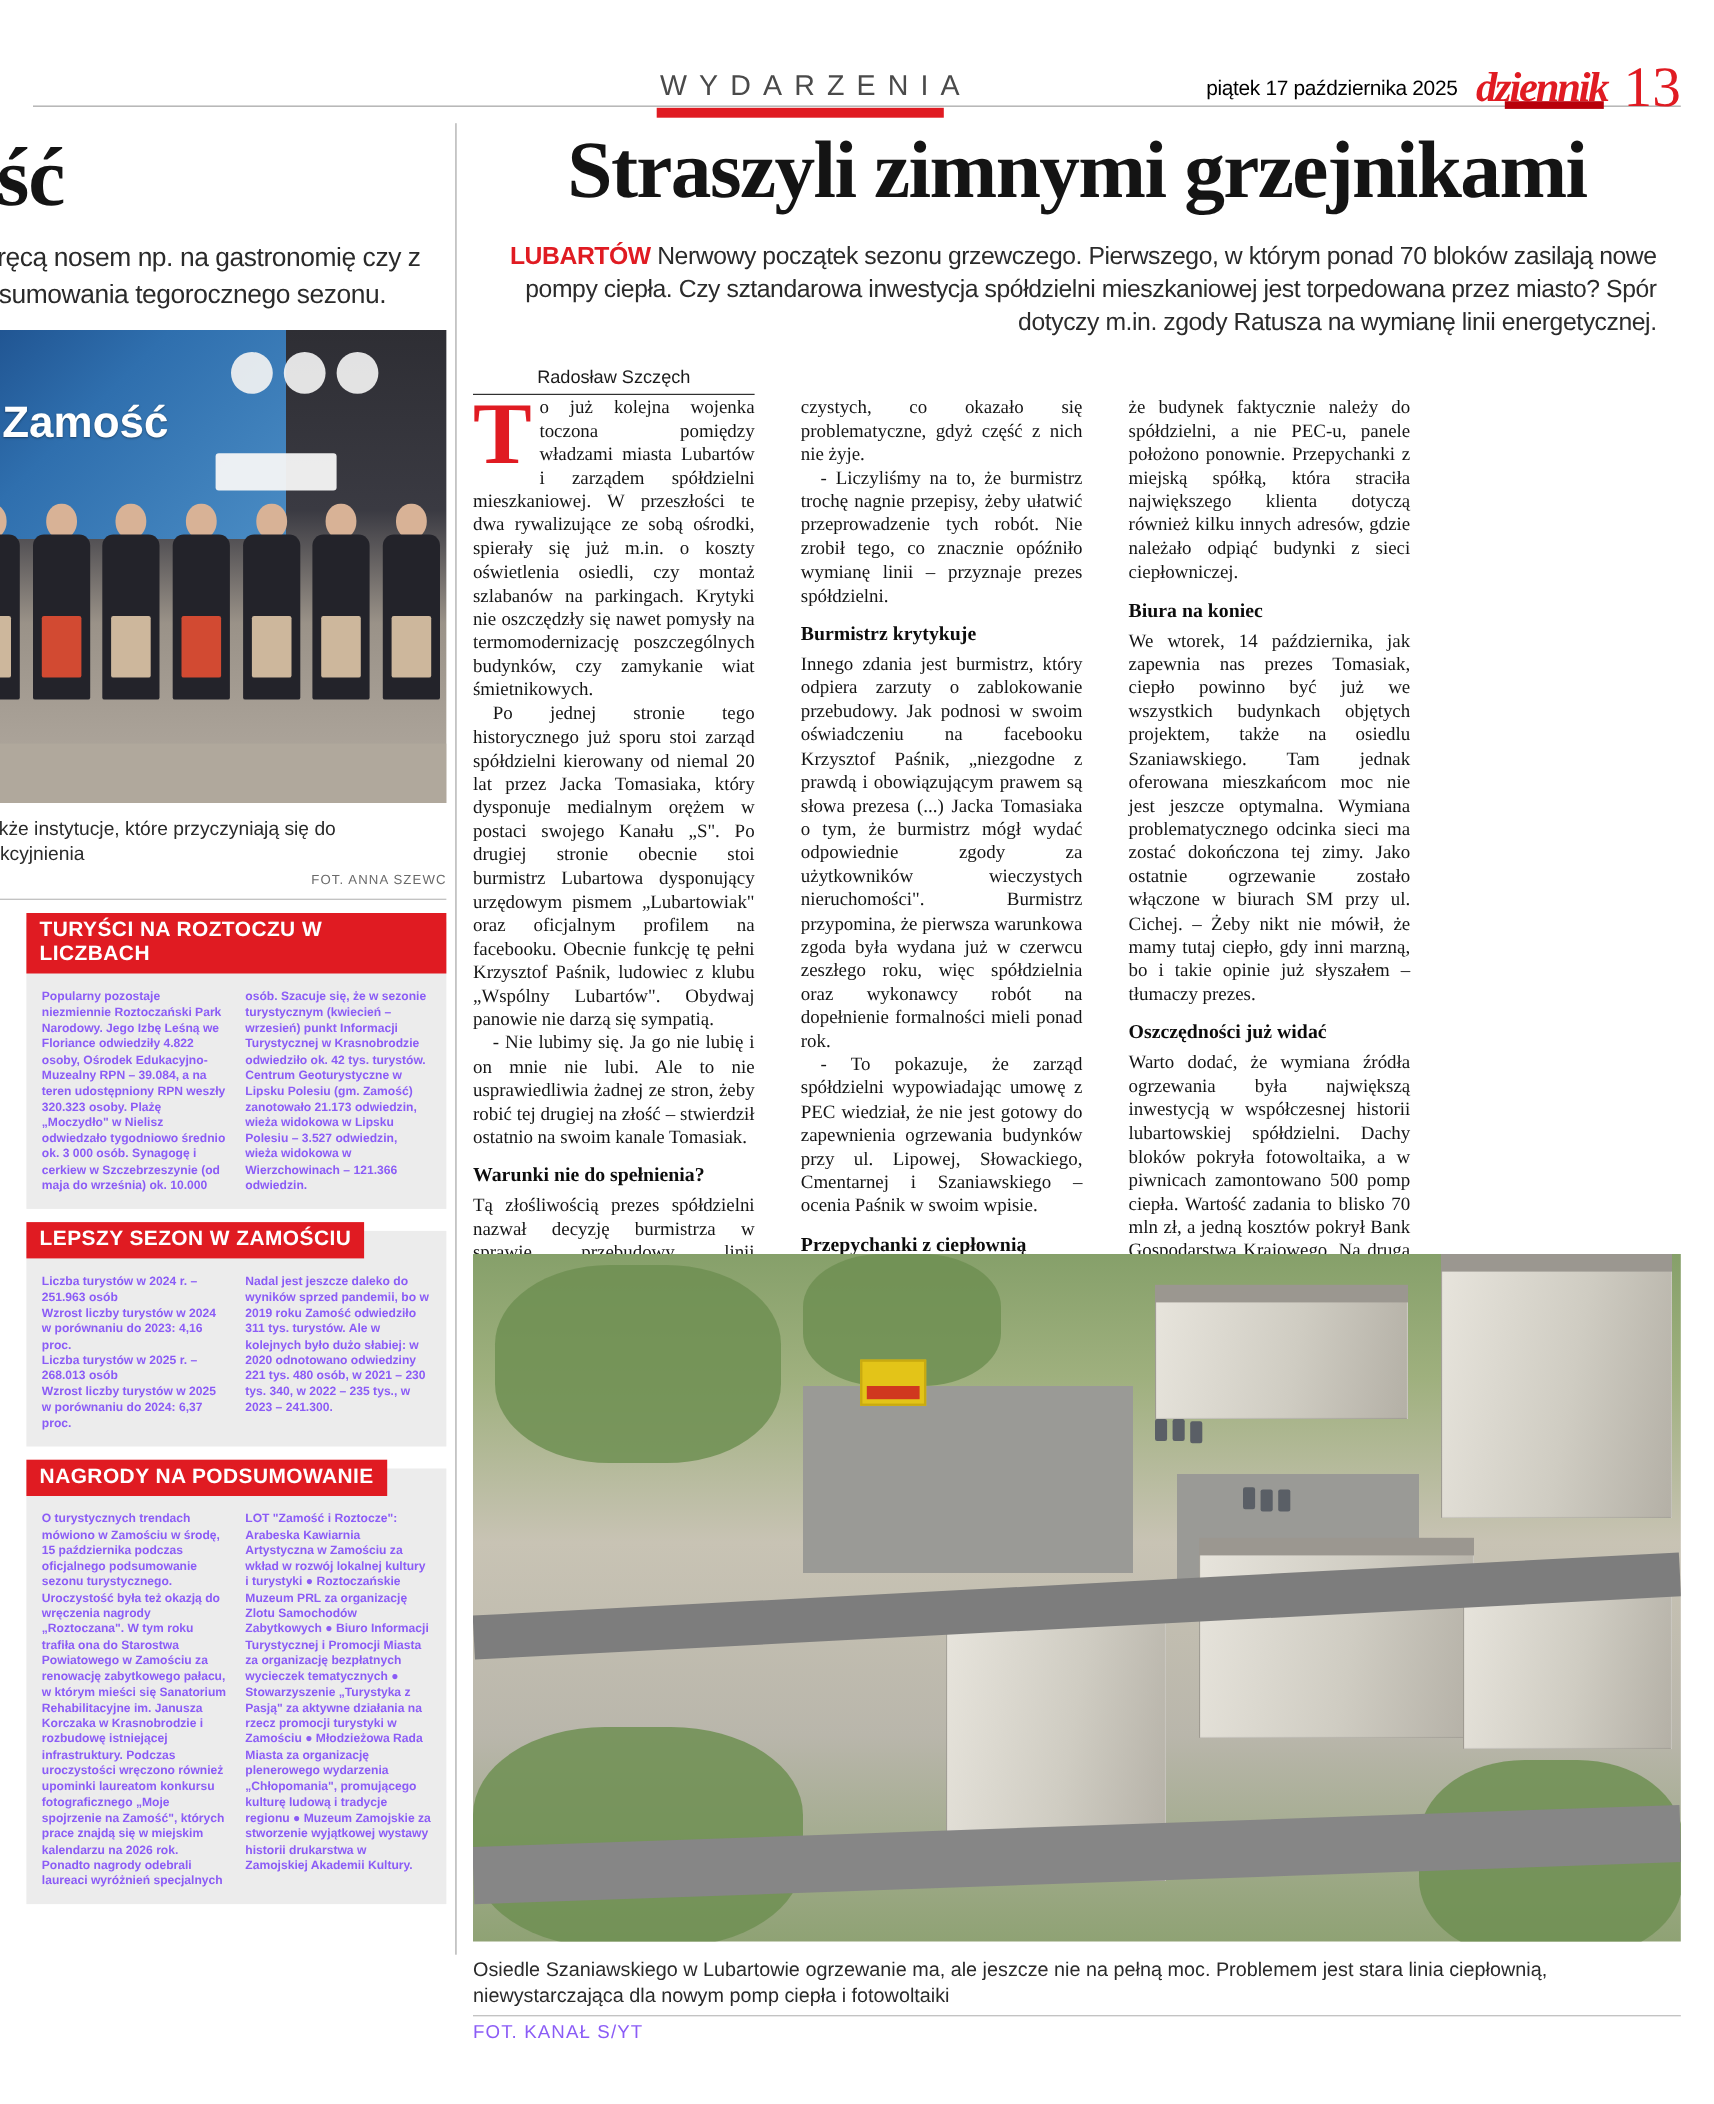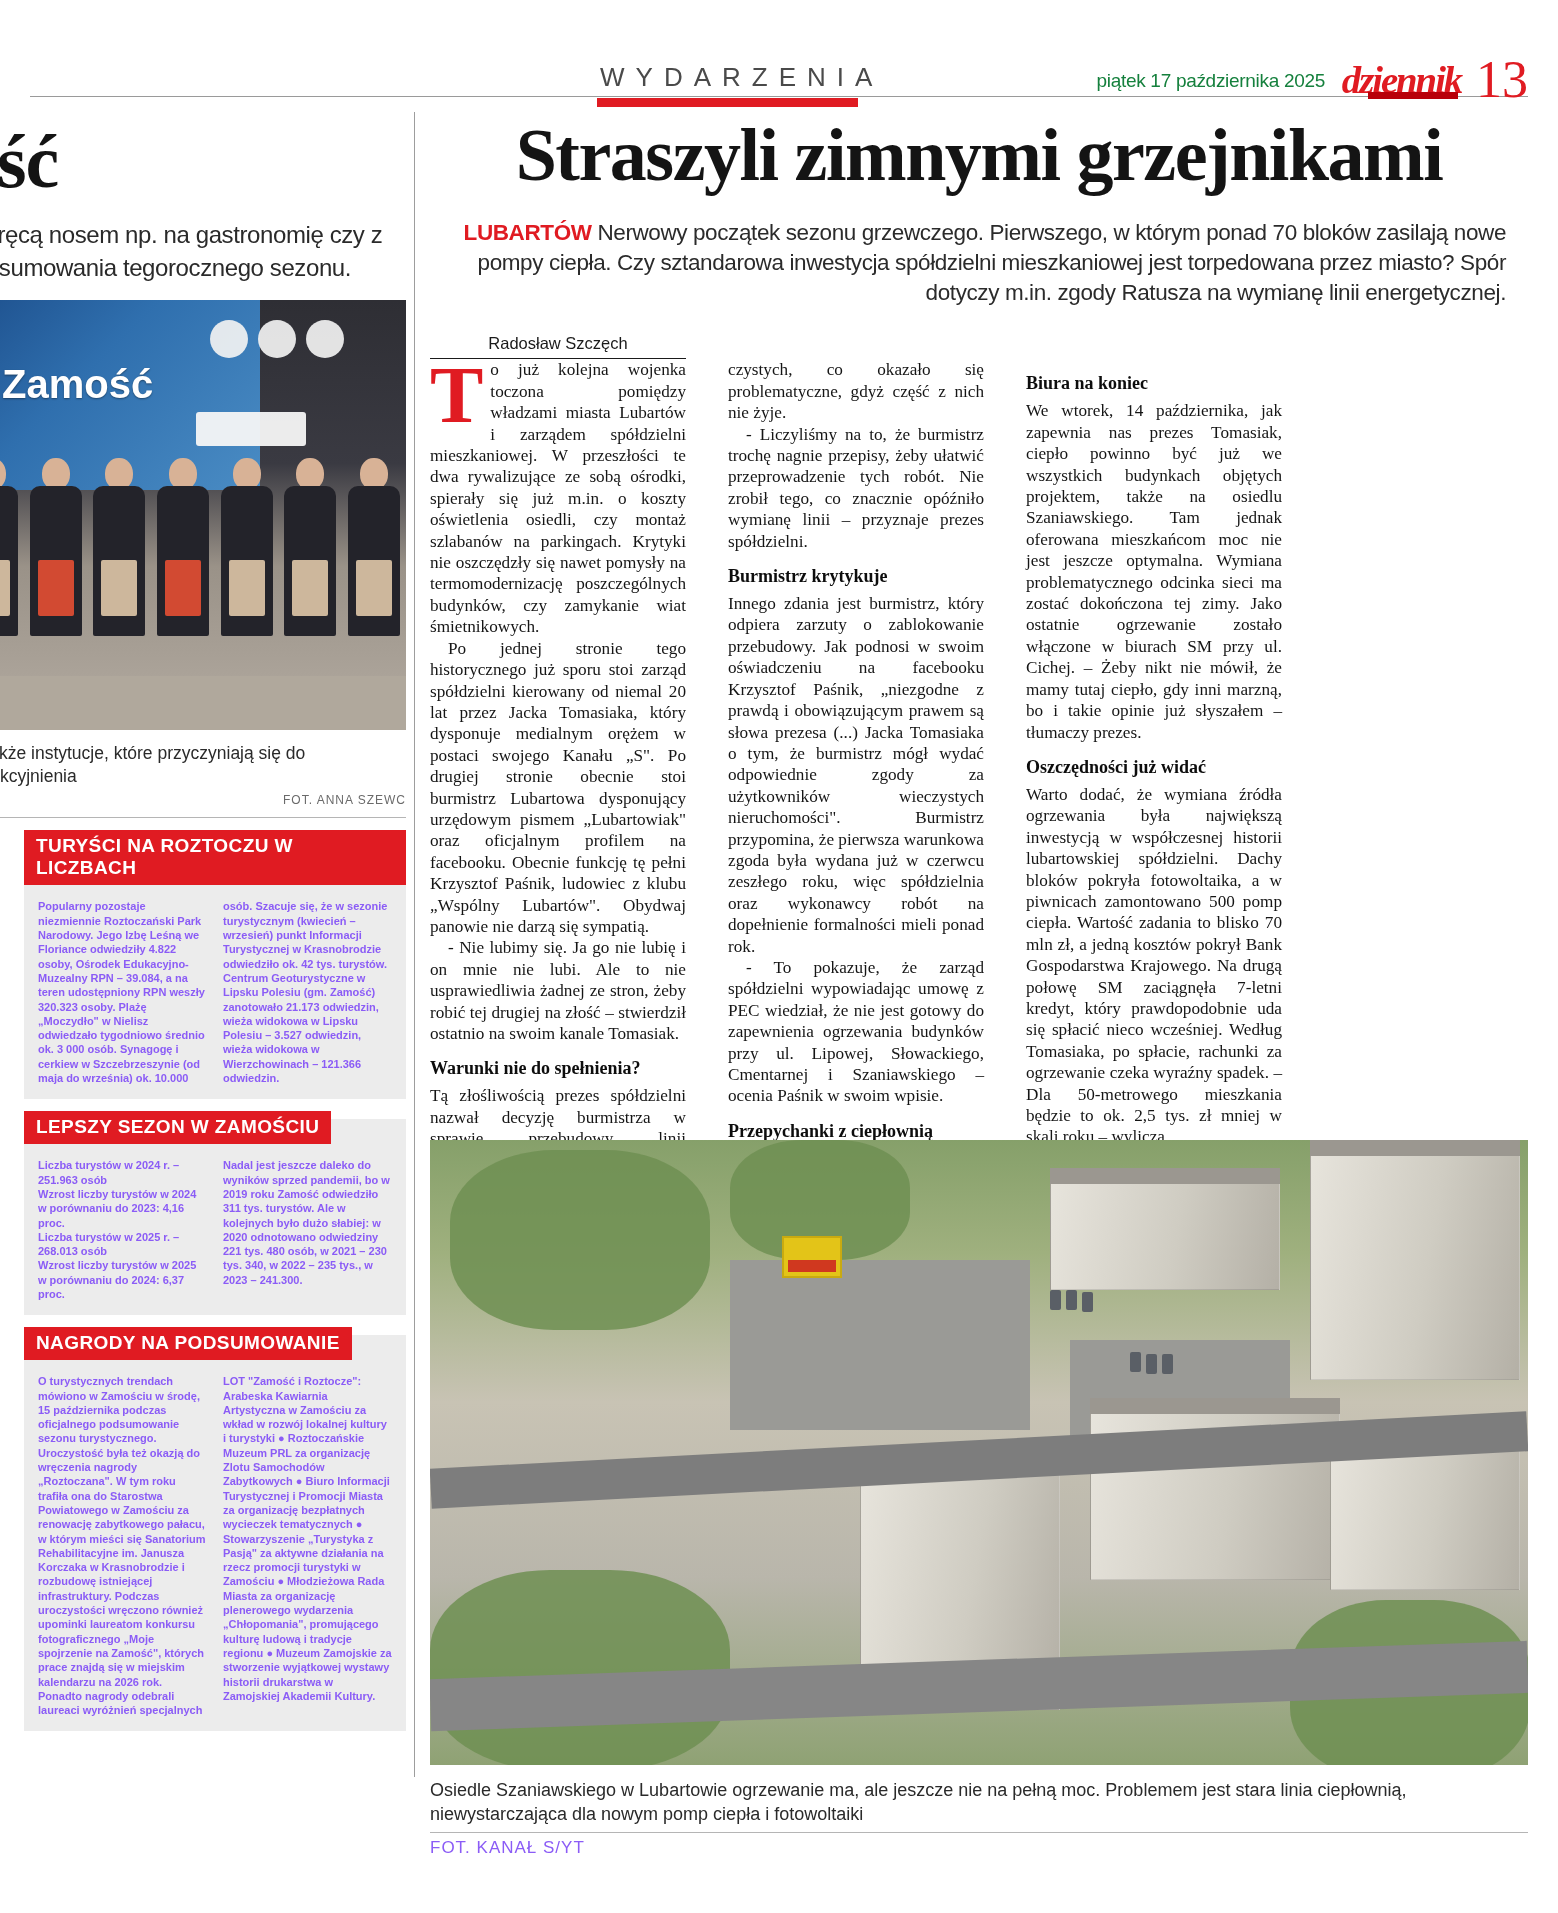--- a/index.html
+++ b/index.html
@@ -27,21 +27,21 @@
   .section-title {
     position:absolute; left:600px; top:62px;
     font-family:"Liberation Sans", sans-serif;
     font-size:26px; letter-spacing:11px; color:#4a4a4a; font-weight:400;
   }
   .section-underline {
     position:absolute; left:597px; top:98px; width:261px; height:9px; background:#e01b22;
   }
   .dateline {
     position:absolute; right:233px; top:70px;
-    font-size:19px; color:#15803d; letter-spacing:-0.3px;
+    font-size:19px; color:#000000; letter-spacing:-0.3px;
     font-family:"Liberation Sans", sans-serif;
     text-align:right;
   }
   .logo {
     position:absolute; right:98px; top:58px;
     font-family:"Liberation Serif", serif;
     font-weight:bold; font-style:italic;
     font-size:38px; color:#e01b22; letter-spacing:-2px;
     transform:scaleX(1.02);
   }
@@ -335,20 +335,21 @@
           <p class="first">czystych, co okazało się problematyczne, gdyż część z nich nie żyje.</p>
           <p>- Liczyliśmy na to, że burmistrz trochę nagnie przepisy, żeby ułatwić przeprowadzenie tych robót. Nie zrobił tego, co znacznie opóźniło wymianę linii – przyznaje prezes spółdzielni.</p>
           <h3>Burmistrz krytykuje</h3>
           <p>Innego zdania jest burmistrz, który odpiera zarzuty o zablokowanie przebudowy. Jak podnosi w swoim oświadczeniu na facebooku Krzysztof Paśnik, „niezgodne z prawdą i obowiązującym prawem są słowa prezesa (...) Jacka Tomasiaka o tym, że burmistrz mógł wydać odpowiednie zgody za użytkowników wieczystych nieruchomości". Burmistrz przypomina, że pierwsza warunkowa zgoda była wydana już w czerwcu zeszłego roku, więc spółdzielnia oraz wykonawcy robót na dopełnienie formalności mieli ponad rok.</p>
           <p>- To pokazuje, że zarząd spółdzielni wypowiadając umowę z PEC wiedział, że nie jest gotowy do zapewnienia ogrzewania budynków przy ul. Lipowej, Słowackiego, Cmentarnej i Szaniawskiego – ocenia Paśnik w swoim wpisie.</p>
           <h3>Przepychanki z ciepłownią</h3>
           <p>O problemach z ogrzewaniem w Lubartowie zaczęło robić się głośno. W internecie mieszkańcy miasta narzekali na zimne grzejniki, obwiniając za ten stan rzeczy zarząd spółdzielni. Ten przyznaje, że pewne niedogodności faktycznie miały miejsce. Poza wspomnianą linią, włączenie ogrzewania opóźniały też inne sytuacje, jak ta z ul. 3 Maja, gdzie podczas przygotowania budynku do sezonu woda zalała piwnicę. Okazało się, że po usunięciu ciepłomierza, ktoś nie zabezpieczył rur.</p>
           <p>Z kolei na spółdzielczej wymiennikowni przy Słowackiego firma montująca panele fotowoltaiczne w ramach projektu wartego ponad 60 mln zł, została przegoniona przez pracowników miejskiej ciepłowni. Gdy okazało się,</p>
         </div>
       <div class="col" id="col-3">
+          <p class="first">że budynek faktycznie należy do spółdzielni, a nie PEC-u, panele położono ponownie. Przepychanki z miejską spółką, która straciła największego klienta dotyczą również kilku innych adresów, gdzie należało odpiąć budynki z sieci ciepłowniczej.</p>
           <h3>Biura na koniec</h3>
           <p>We wtorek, 14 października, jak zapewnia nas prezes Tomasiak, ciepło powinno być już we wszystkich budynkach objętych projektem, także na osiedlu Szaniawskiego. Tam jednak oferowana mieszkańcom moc nie jest jeszcze optymalna. Wymiana problematycznego odcinka sieci ma zostać dokończona tej zimy. Jako ostatnie ogrzewanie zostało włączone w biurach SM przy ul. Cichej. – Żeby nikt nie mówił, że mamy tutaj ciepło, gdy inni marzną, bo i takie opinie już słyszałem – tłumaczy prezes.</p>
           <h3>Oszczędności już widać</h3>
           <p>Warto dodać, że wymiana źródła ogrzewania była największą inwestycją w współczesnej historii lubartowskiej spółdzielni. Dachy bloków pokryła fotowoltaika, a w piwnicach zamontowano 500 pomp ciepła. Wartość zadania to blisko 70 mln zł, a jedną kosztów pokrył Bank Gospodarstwa Krajowego. Na drugą połowę SM zaciągnęła 7-letni kredyt, który prawdopodobnie uda się spłacić nieco wcześniej. Według Tomasiaka, po spłacie, rachunki za ogrzewanie czeka wyraźny spadek. – Dla 50-metrowego mieszkania będzie to ok. 2,5 tys. zł mniej w skali roku – wylicza.</p>
           <p>Jeszcze więcej w przyszłości zaoszczędzić mają mieszkańcy bloków z osiedla Popiełuszki, którzy czekają na podobny projekt. Jeśli spółdzielnia otrzyma finansowanie z KPO, oprócz fotowoltaiki i pomp ciepła, kupione mają zostać magazyny energii. W blokach stanieć ma również ciepła woda – nawet do poziomu 50 gr za metr. Szacowany koszt zadania to 17 mln zł.</p>
         </div>
     </div>
   </div>
 
   <div class="bottom-photo">

